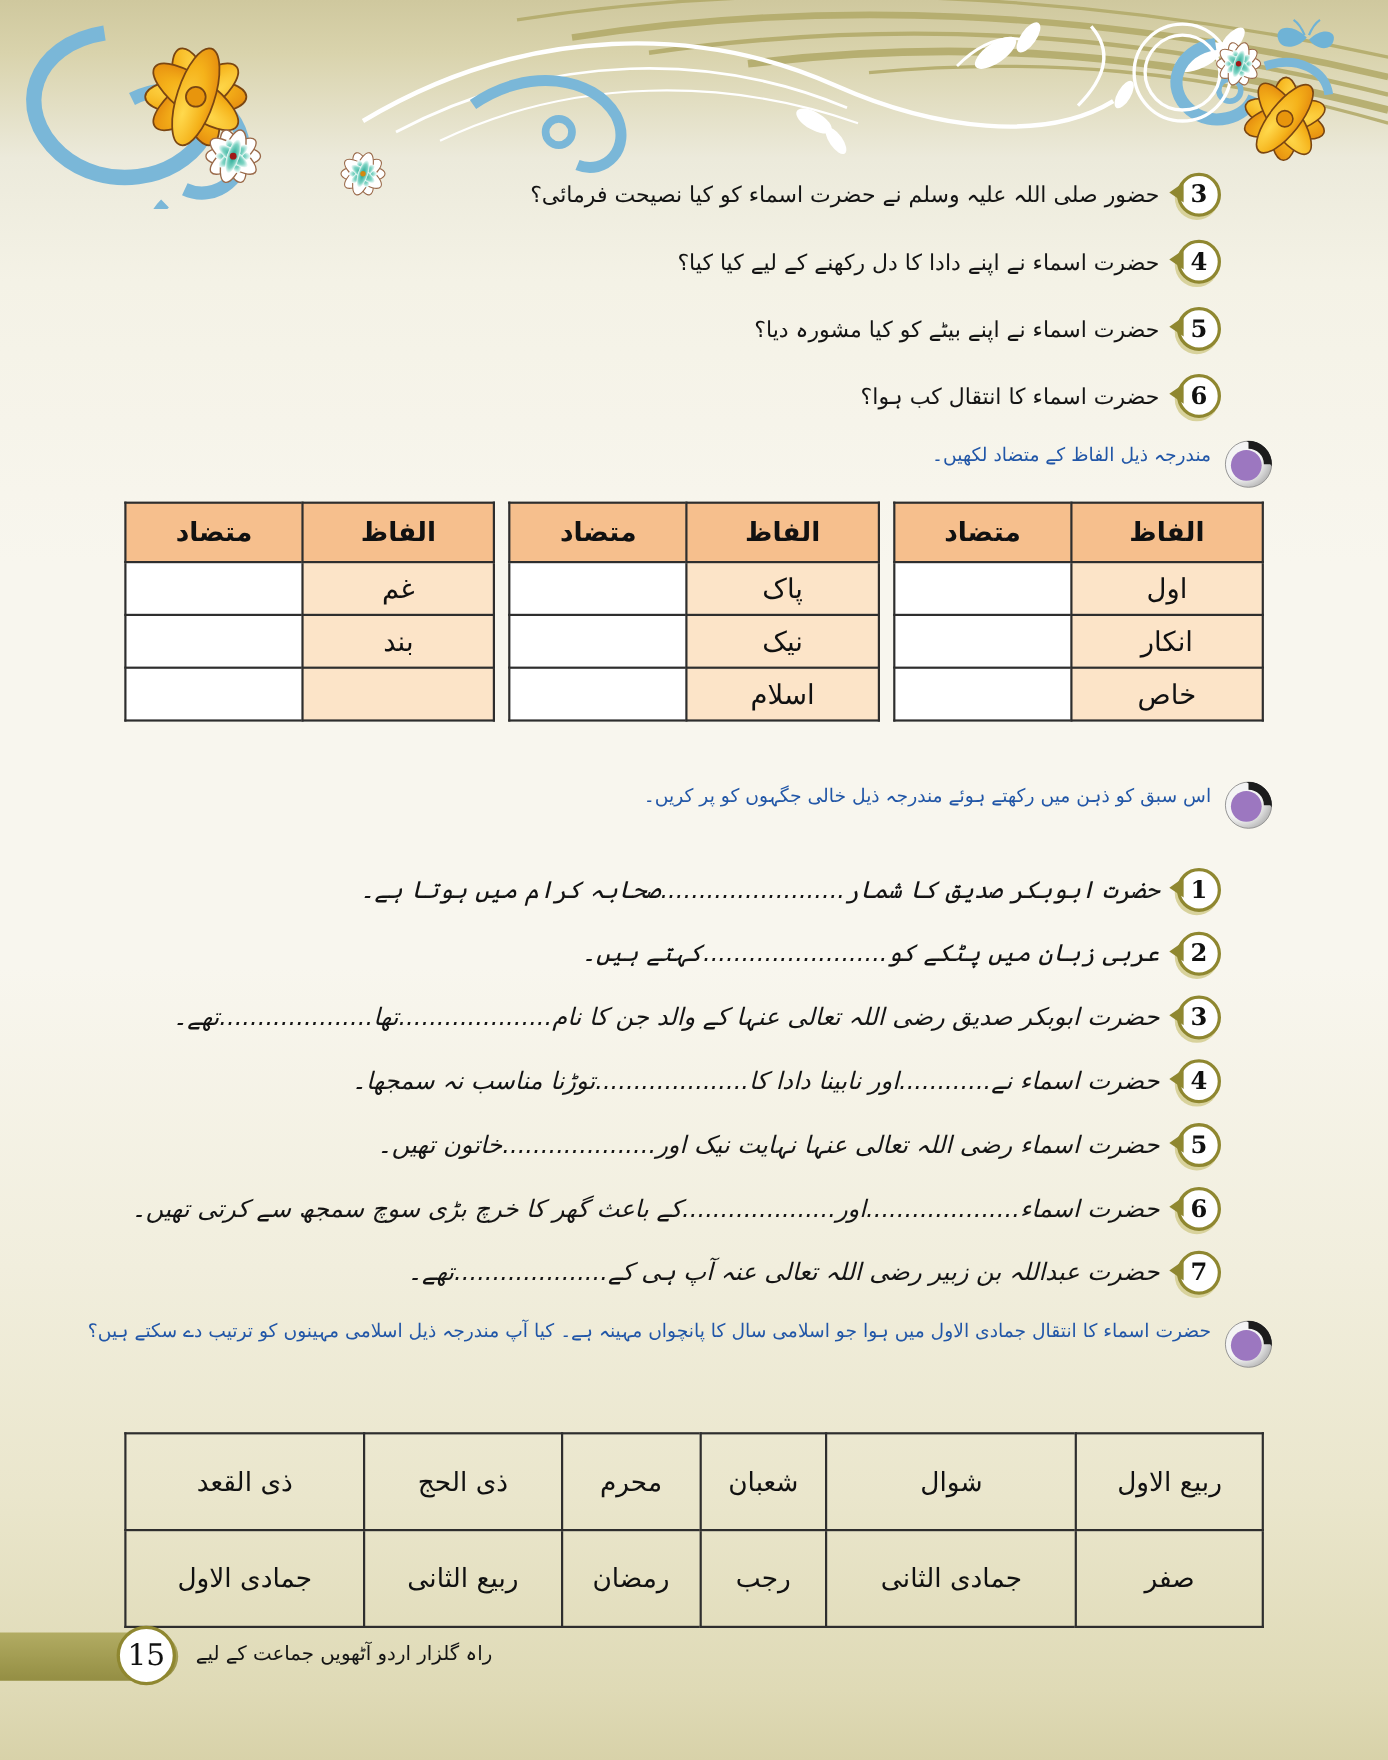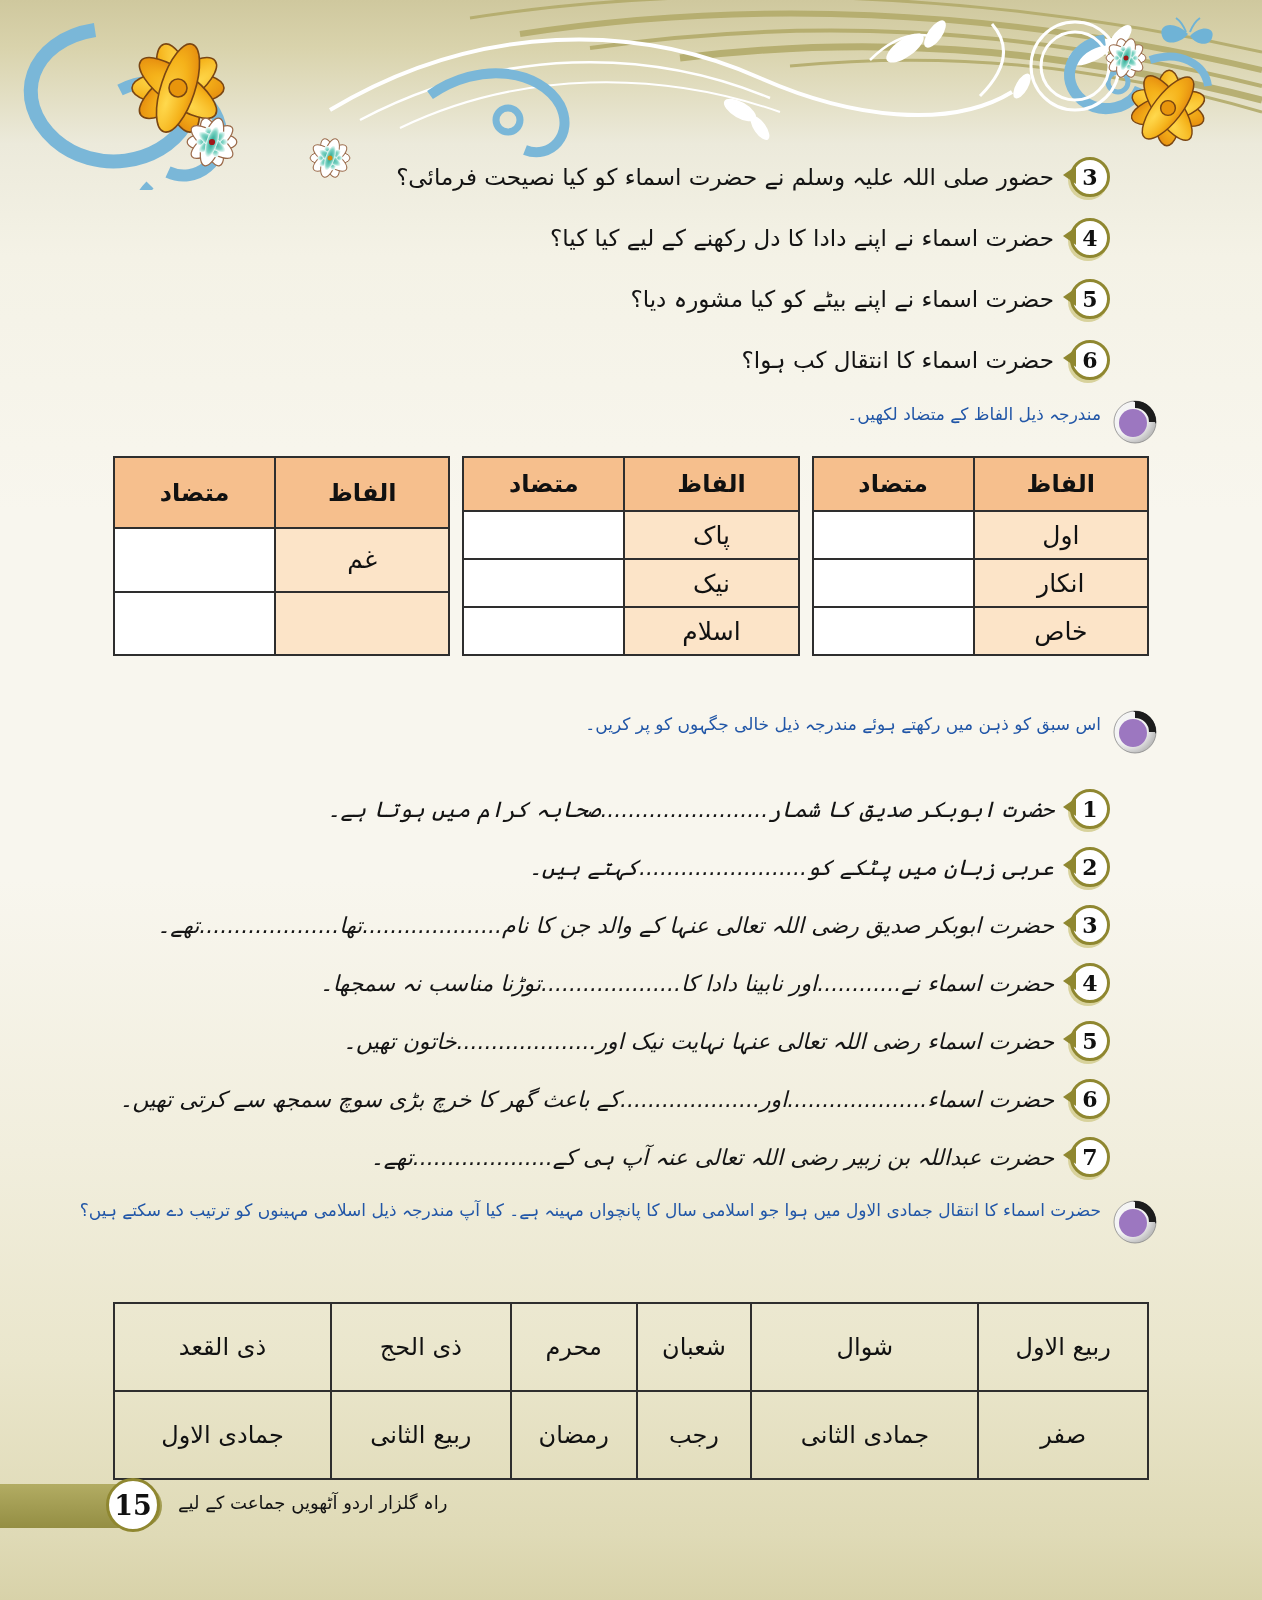--- a/index.html
+++ b/index.html
@@ -24,21 +24,21 @@
   }
   .badge::before {
     content:""; position:absolute; z-index:-1; left:-10px; top:6px;
     width:0; height:0;
     border-top:9px solid transparent; border-bottom:9px solid transparent;
     border-right:13px solid #8f8730;
   }
   
   .q-list { position:absolute; top:156px; right:152px; width:980px; direction:rtl; }
   .q-row { display:flex; direction:rtl; align-items:center; gap:16px; height:42px; margin-bottom:19px; white-space:nowrap; }
-  .q-text { font-size:23px; color:#141414; }
+  .q-text { font-size:20px; color:#141414; }
   
   .section-head { position:absolute; display:flex; direction:rtl; align-items:flex-start; gap:12px; }
   .section-head .txt { font-size:17px; color:#2156a7; line-height:1.75; }
   .curl { flex:0 0 auto; width:44px; height:44px; }
   
   .ant-wrap { position:absolute; top:456px; left:113px; width:1036px; display:flex; direction:rtl; gap:12px; }
   .ant-group { flex:1 1 0; border-collapse:collapse; direction:rtl; }
   .ant-group th, .ant-group td { border:2px solid #2e2e2e; text-align:center; vertical-align:middle; }
   .ant-group th { height:54px; background:#f6bf8d; font-size:24px; font-weight:bold; }
   .ant-group td { height:48px; font-size:25px; }
@@ -54,21 +54,21 @@
   
   .footer-bar {
     position:absolute; left:0; top:1484px; width:162px; height:44px;
     background:linear-gradient(180deg,#b2ac63,#948e43);
     border-radius:0 24px 24px 0;
   }
   .page-circle {
     position:absolute; left:106px; top:1478px; width:54px; height:54px;
     background:#fff; border:3px solid #8f8730; border-radius:50%;
     display:flex; align-items:center; justify-content:center;
-    font-family:"DejaVu Serif", serif; font-weight:bold; font-size:27px; color:#111;
+    font-family:"DejaVu Serif", serif; font-weight:normal; font-size:27px; color:#111;
   }
   .book-title { position:absolute; left:178px; top:1492px; font-size:18px; color:#141414; direction:rtl; }
 </style>
 </head>
 <body>
 
 <div class="page">
 
   <svg class="header-art" viewBox="0 0 1262 190" xmlns="http://www.w3.org/2000/svg">
     <defs>
@@ -284,20 +284,24 @@
     </tbody>
       </table>
     <table class="ant-group">
       <tbody>
           <tr>
         <th>الفاظ</th>
         <th>متضاد</th>
       </tr>
       <tr>
         <td class="word">غم</td>
+        <td class="blank"></td>
+      </tr>
+      <tr>
+        <td class="word">بند</td>
         <td class="blank"></td>
       </tr>
       <tr>
         <td class="word"></td>
         <td class="blank"></td>
       </tr>
     </tbody>
       </table>
   </div>
 

